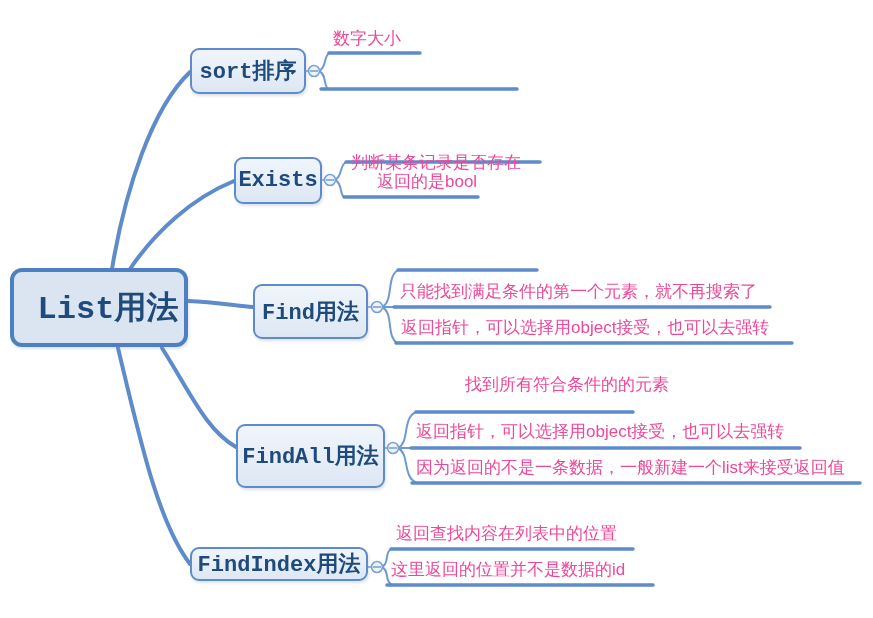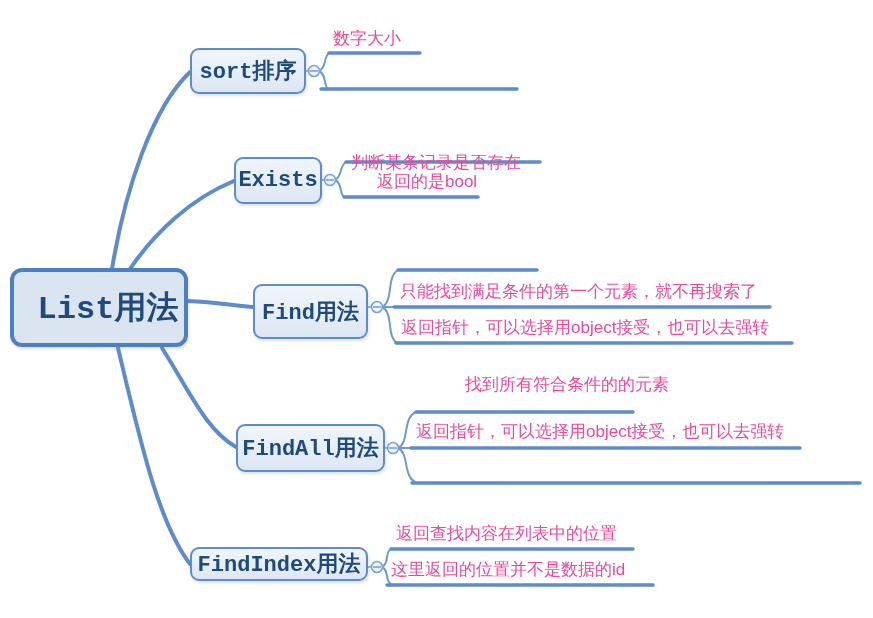--- a/index.html
+++ b/index.html
@@ -106,31 +106,32 @@
   </svg>
 
   <div class="topic root" style="left:10px;top:268px;width:178px;height:79px;padding-left:18px;">List用法</div>
 
   <div class="topic branch" style="left:190px;top:48px;width:116px;height:46px;">sort排序</div>
 
   <div class="topic branch" style="left:234px;top:157px;width:88px;height:47px;">Exists</div>
 
   <div class="topic branch" style="left:253px;top:284px;width:115px;height:55px;">Find用法</div>
 
-  <div class="topic branch" style="left:236px;top:424px;width:149px;height:48px;">FindAll用法</div>
+  <div class="topic branch" style="left:236px;top:424px;width:149px;height:64px;">FindAll用法</div>
 
   <div class="topic branch" style="left:190px;top:547px;width:178px;height:34px;">FindIndex用法</div>
 
   <div class="subtopic" style="left:333px;top:28px;">数字大小</div>
 
   <div class="subtopic" style="left:351px;top:152px;">判断某条记录是否存在</div>
   <div class="subtopic" style="left:349px;top:171px;margin-left:28px;">返回的是bool</div>
 
   <div class="subtopic" style="left:400px;top:281px;">只能找到满足条件的第一个元素，就不再搜索了</div>
   <div class="subtopic" style="left:401px;top:317px;">返回指针，可以选择用object接受，也可以去强转</div>
 
   <div class="subtopic" style="left:421px;top:374px;margin-left:44px;">找到所有符合条件的的元素</div>
   <div class="subtopic" style="left:416px;top:421px;">返回指针，可以选择用object接受，也可以去强转</div>
+  <div class="subtopic" style="left:416px;top:457px;">因为返回的不是一条数据，一般新建一个list来接受返回值</div>
 
   <div class="subtopic" style="left:391px;top:559px;">这里返回的位置并不是数据的id</div>
   <div class="subtopic" style="left:396px;top:523px;">返回查找内容在列表中的位置</div>
 
 </div>
 
 </body></html>

